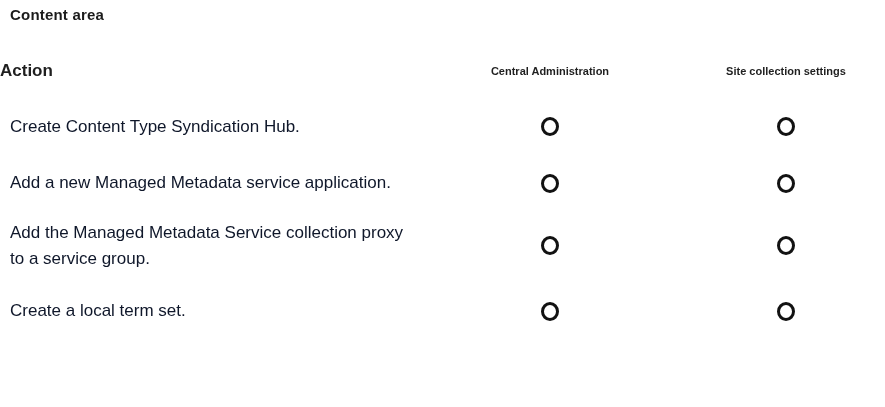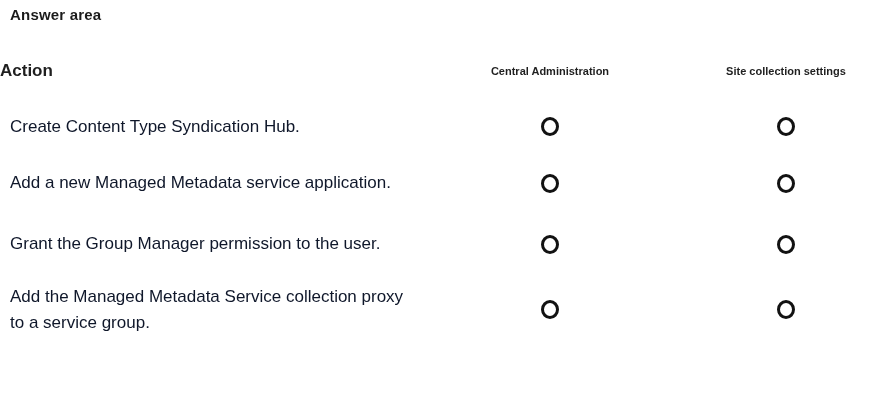--- a/index.html
+++ b/index.html
@@ -74,21 +74,21 @@
     border-radius: 50%;
     background: #ffffff;
     cursor: pointer;
   }
 </style>
 </head>
 <body>
 
 <div class="page">
 
-  <div class="answer-area-title">Answer area</div>
+  <div class="answer-area-title">Content area</div>
 
   <div class="grid-row header-row">
     <div class="action-header">Action</div>
     <div class="col-header">Central Administration</div>
     <div class="col-header col3">Site collection settings</div>
   </div>
 
   <div class="grid-row row-1">
     <div class="action-cell">
       <div>Create Content Type Syndication Hub.</div>
@@ -106,39 +106,39 @@
       <div>Add a new Managed Metadata service application.</div>
     </div>
     <div class="radio-cell">
       <span class="radio"></span>
     </div>
     <div class="radio-cell col3">
       <span class="radio"></span>
     </div>
   </div>
 
-  <div class="grid-row row-3">
-    <div class="action-cell">
-      <div>Grant the Group Manager permission to the user.</div>
-    </div>
-    <div class="radio-cell">
-      <span class="radio"></span>
-    </div>
-    <div class="radio-cell col3">
-      <span class="radio"></span>
-    </div>
-  </div>
 
   <div class="grid-row row-4">
     <div class="action-cell">
       <div>Add the Managed Metadata Service collection proxy</div>
       <div>to a service group.</div>
     </div>
     <div class="radio-cell">
       <span class="radio"></span>
     </div>
     <div class="radio-cell col3">
       <span class="radio"></span>
     </div>
   </div>
 
+  <div class="grid-row row-5">
+    <div class="action-cell">
+      <div>Create a local term set.</div>
+    </div>
+    <div class="radio-cell">
+      <span class="radio"></span>
+    </div>
+    <div class="radio-cell col3">
+      <span class="radio"></span>
+    </div>
+  </div>
 
 </div>
 
 </body></html>

